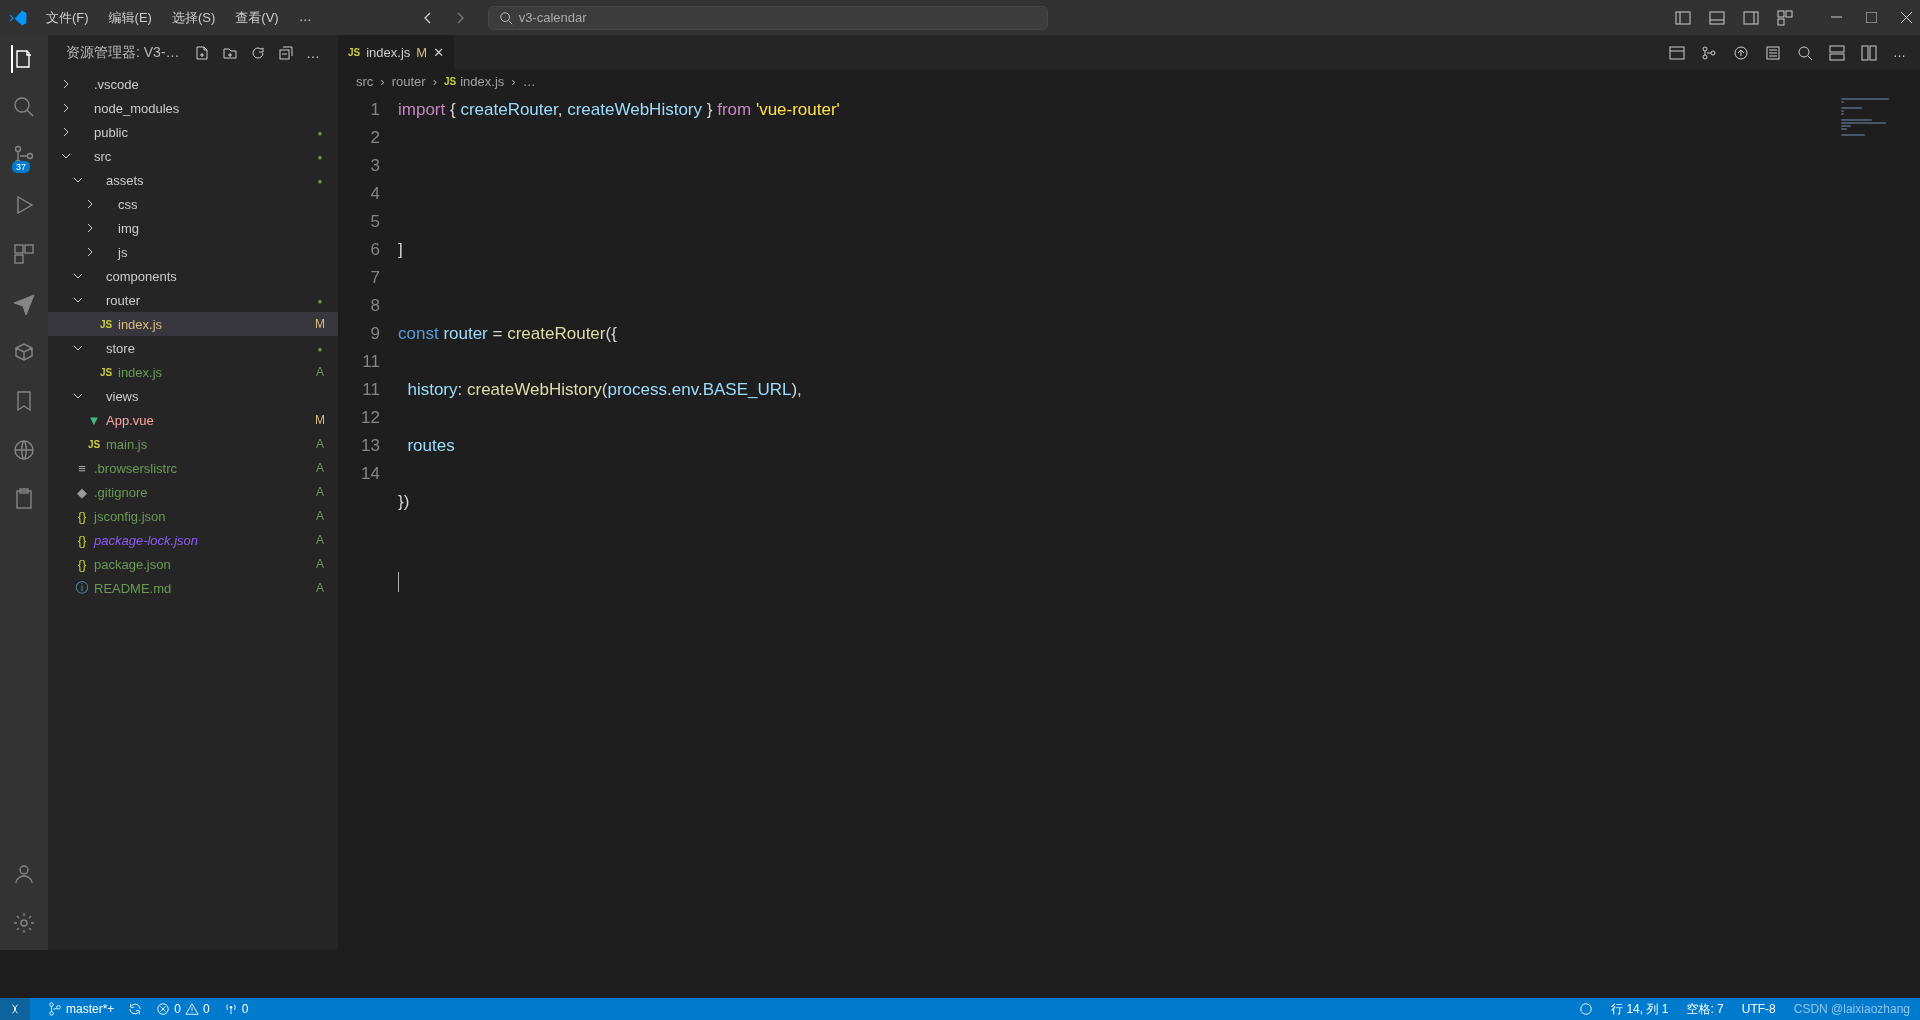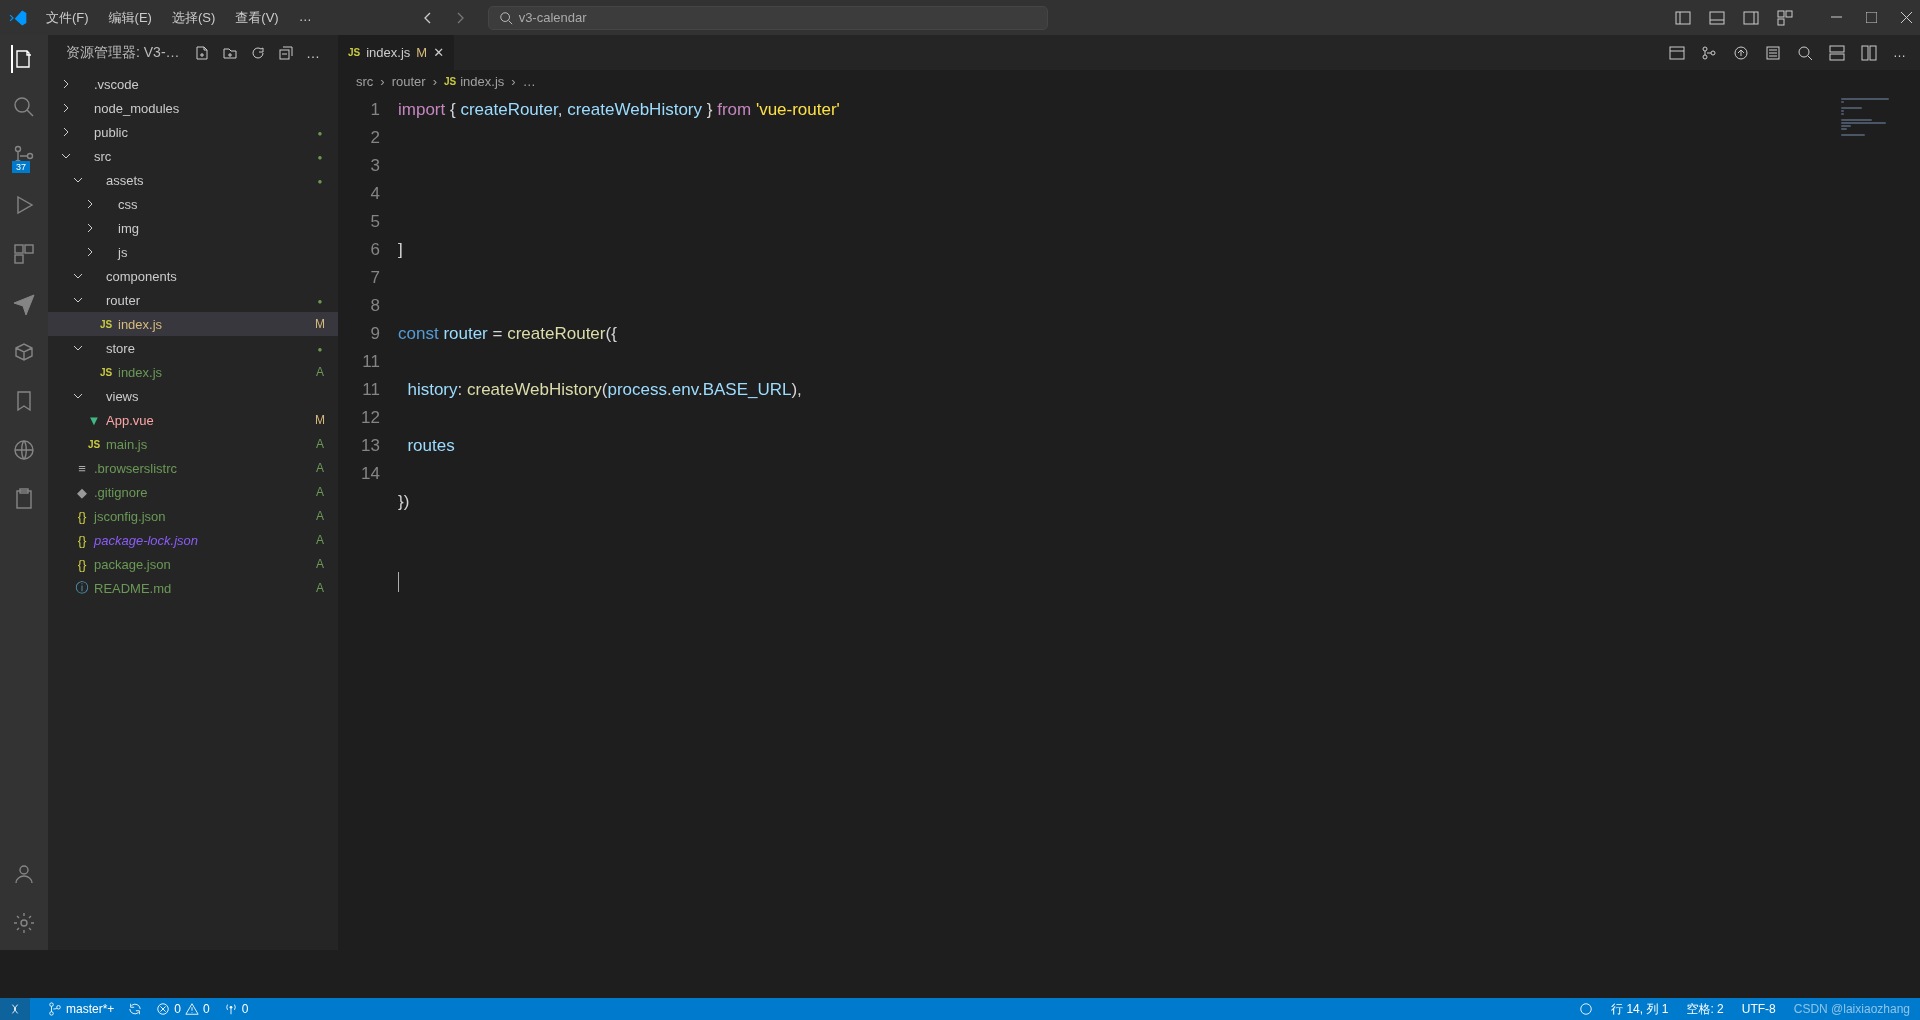--- a/index.html
+++ b/index.html
@@ -19,21 +19,21 @@
 
 .main { flex:1; display:flex; min-height:0; }
 
 
 .activitybar { width:48px; background:#333333; display:flex; flex-direction:column; align-items:center; padding-top:10px; gap:22px; }
 .activitybar .top-icons { display:flex; flex-direction:column; align-items:center; gap:22px; }
 .activitybar .bottom-icons { margin-top:auto; margin-bottom:12px; display:flex; flex-direction:column; align-items:center; gap:22px; }
 .activitybar svg { stroke:#858585; }
 .activitybar .active svg { stroke:#ffffff; }
 .activitybar .active { border-left:2px solid #fff; width:100%; display:flex; justify-content:center; padding:2px 0; }
-.badge { position:absolute; font-size:9px; background:#007acc; color:#fff; border-radius:0; padding:1px 4px; right:6px; bottom:-2px; }
+.badge { position:absolute; font-size:9px; background:#007acc; color:#fff; border-radius:5px; padding:1px 4px; right:6px; bottom:-2px; }
 
 
 .sidebar { width:290px; background:#252526; display:flex; flex-direction:column; }
 .sidebar-header { height:35px; display:flex; align-items:center; padding:0 18px; font-size:14px; color:#bbb; }
 .sidebar-header .title { flex:1; overflow:hidden; text-overflow:ellipsis; }
 .sidebar-actions { display:flex; gap:12px; }
 .tree { flex:1; overflow:auto; padding-top:2px; }
 .tree-item { display:flex; align-items:center; height:24px; padding-right:10px; cursor:pointer; }
 .tree-item.selected { background:#37373d; }
 .tree-item .twisty { width:16px; display:flex; justify-content:center; }
@@ -555,17 +555,17 @@
         <circle cx="8" cy="6" r="1.5" fill="#fff"></circle>
         <path d="M4 3a6 6 0 0 0 0 6 M12 3a6 6 0 0 1 0 6 M8 7v7" stroke="#fff" fill="none"></path>
       </svg>
     <span>0</span>
   </div>
   <div class="right">
     <svg width="14" height="14" viewBox="0 0 16 16">
         <circle cx="8" cy="8" r="6" stroke="#fff" fill="none"></circle>
       </svg>
     <span>行 14, 列 1</span>
-    <span>空格: 2</span>
+    <span>空格: 7</span>
     <span>UTF-8</span>
     <span style="opacity:.55">CSDN @laixiaozhang</span>
   </div>
 </div>
 
 </body></html>

